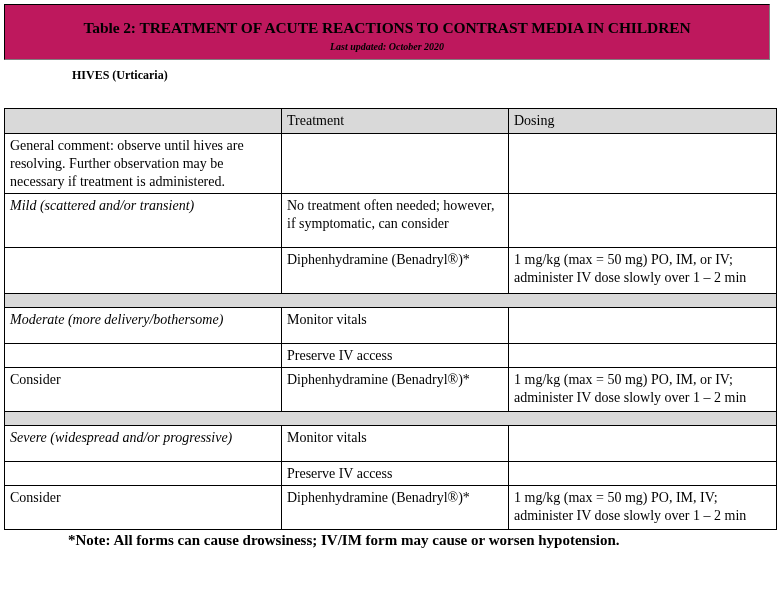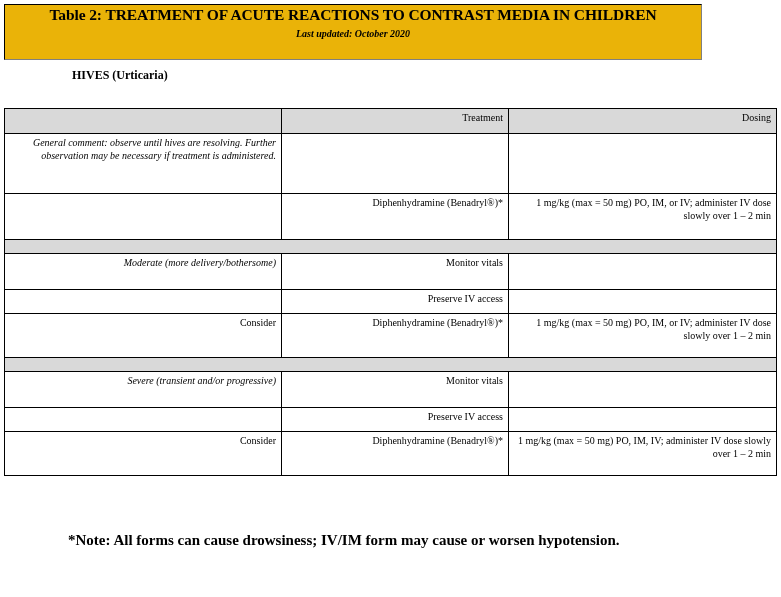--- a/index.html
+++ b/index.html
@@ -20,32 +20,32 @@
     width: 781px;
     height: 597px;
     box-sizing: border-box;
   }
 
   
   .title-banner {
     position: absolute;
     left: 4px;
     top: 4px;
-    width: 698px;
+    width: 766px;
     height: 56px;
     box-sizing: border-box;
-    background: #eab308;
+    background: #be185d;
     border: 1.5px solid #000000;
     border-right-color: #808080;
     border-bottom-color: #808080;
     display: flex;
     flex-direction: column;
     align-items: center;
     justify-content: flex-start;
-    padding-top: 0;
+    padding-top: 13px;
   }
   .title-main {
     font-size: 15.5px;
     font-weight: bold;
     letter-spacing: -0.1px;
     white-space: nowrap;
     line-height: 1.35;
   }
   .title-sub {
     font-size: 10px;
@@ -79,43 +79,42 @@
     table-layout: fixed;
   }
   table.main col.c1 { width: 277px; }
   table.main col.c2 { width: 227px; }
   table.main col.c3 { width: 268px; }
 
   table.main td, table.main th {
     border: 1px solid #000000;
     vertical-align: top;
     padding: 3px 5px 2px 5px;
-    font-size: 10px;
+    font-size: 14px;
     line-height: 1.28;
     font-weight: normal;
-    text-align: right;
+    text-align: left;
   }
 
   th.hdr {
     background: #d9d9d9;
     text-align: center;
     font-weight: bold;
     font-size: 13px;
     padding-top: 2px;
     padding-bottom: 2px;
     height: 19px;
   }
   th.hdr.blank { background: #d9d9d9; }
 
   td.sev-label {
     font-style: italic;
     font-weight: bold;
   }
   td.gen-comment {
-    font-style: italic;
     margin-top: 8px;
   }
 
   tr.spacer td {
     background: #d9d9d9;
     height: 13px;
     padding: 0;
   }
 
   
@@ -167,20 +166,25 @@
         </tr>
       </thead>
       <tbody>
 
         <tr class="r-general">
           <td class="gen-comment">General comment: observe until hives are resolving. Further observation may be necessary if treatment is administered.</td>
           <td></td>
           <td></td>
         </tr>
 
+        <tr class="r-mild-1">
+          <td class="sev-label">Mild (scattered and/or transient)</td>
+          <td>No treatment often needed; however, if symptomatic, can consider</td>
+          <td></td>
+        </tr>
 
         <tr class="r-mild-2">
           <td></td>
           <td>Diphenhydramine (Benadryl®)*</td>
           <td>1 mg/kg (max = 50 mg) PO, IM, or IV; administer IV dose slowly over 1 – 2 min</td>
         </tr>
 
         <tr class="spacer">
           <td colspan="3"></td>
         </tr>
@@ -201,21 +205,21 @@
           <td>Consider</td>
           <td>Diphenhydramine (Benadryl®)*</td>
           <td>1 mg/kg (max = 50 mg) PO, IM, or IV; administer IV dose slowly over 1 – 2 min</td>
         </tr>
 
         <tr class="spacer">
           <td colspan="3"></td>
         </tr>
 
         <tr class="r-mon">
-          <td class="sev-label">Severe (transient and/or progressive)</td>
+          <td class="sev-label">Severe (widespread and/or progressive)</td>
           <td>Monitor vitals</td>
           <td></td>
         </tr>
 
         <tr class="r-pres">
           <td></td>
           <td>Preserve IV access</td>
           <td></td>
         </tr>
 

